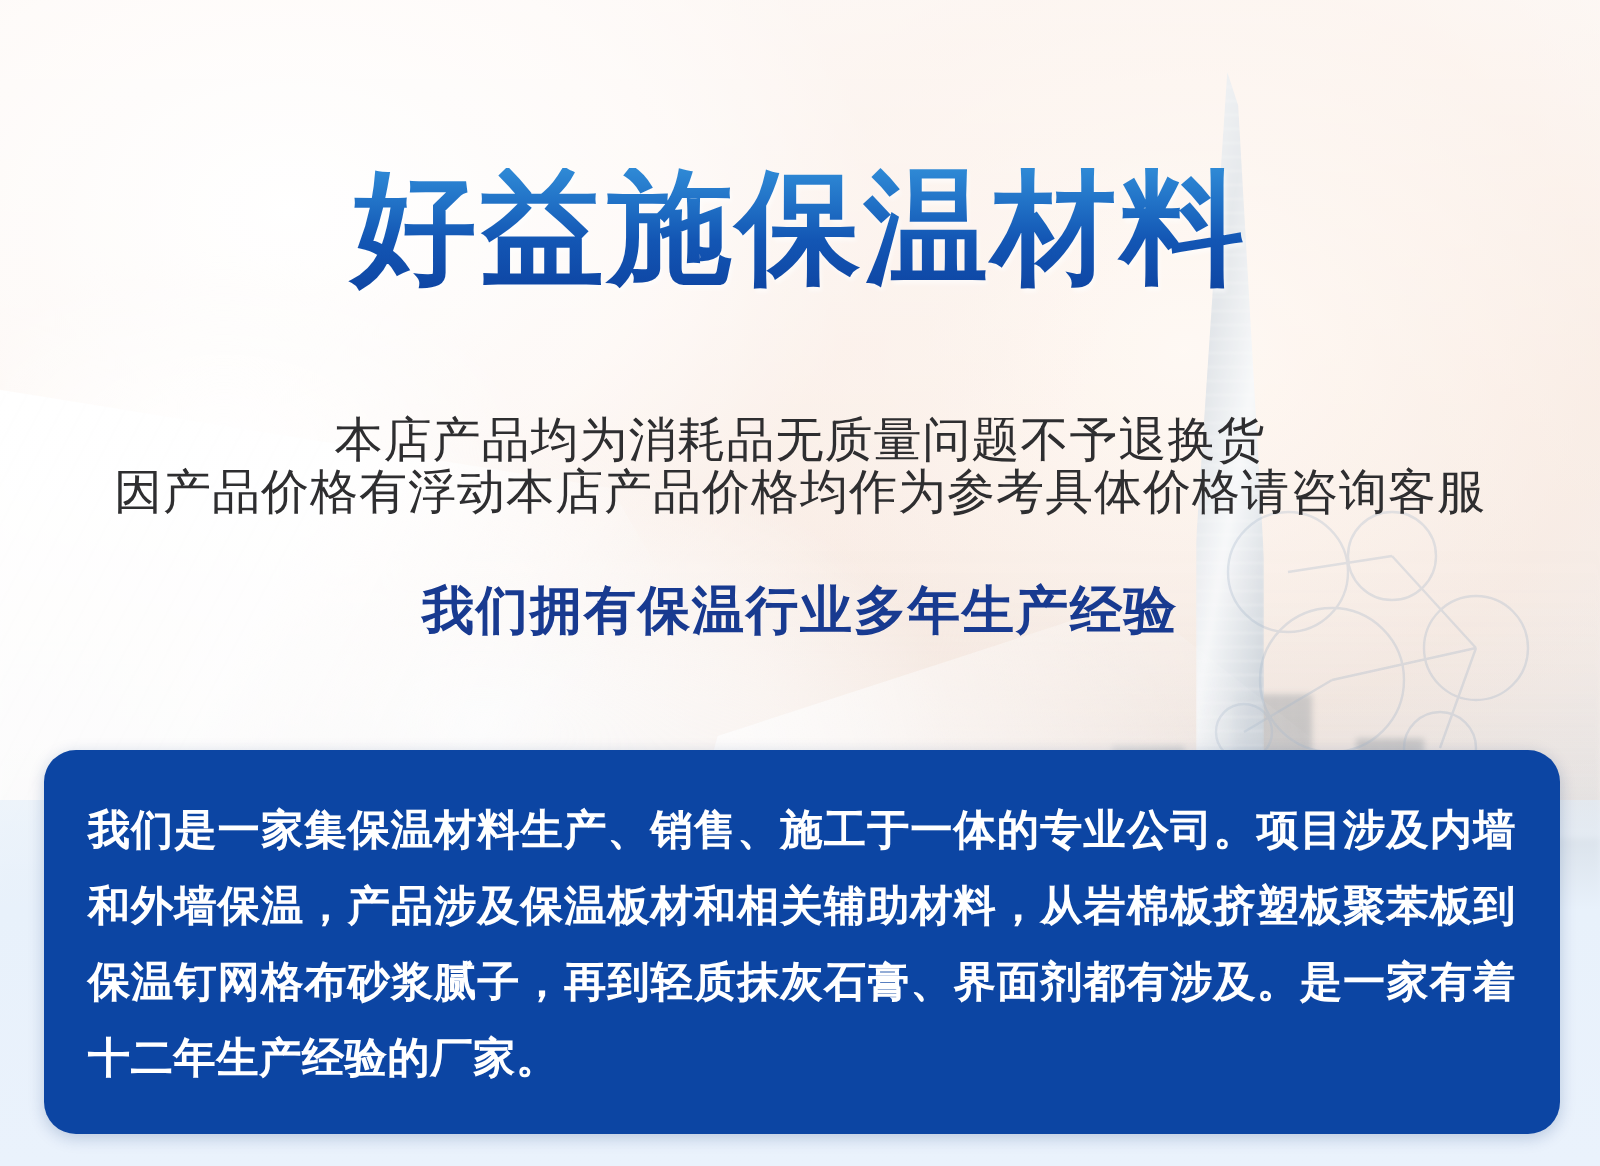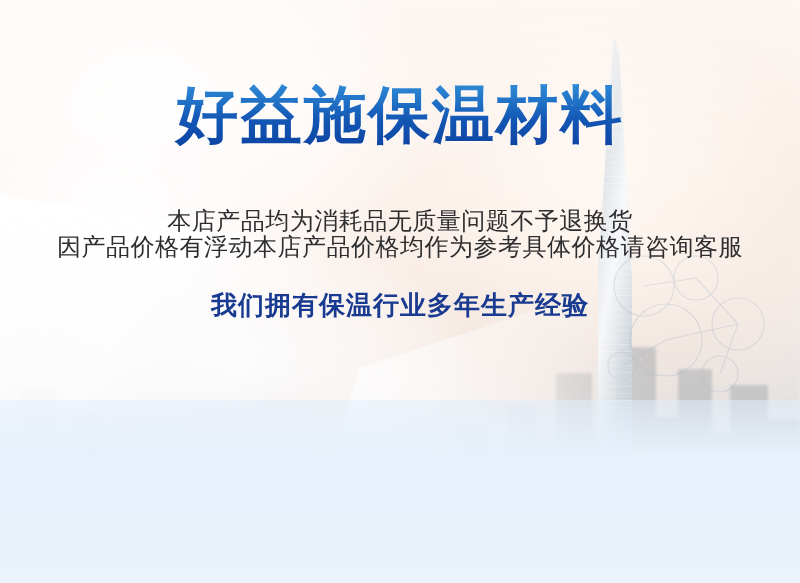--- a/index.html
+++ b/index.html
@@ -218,15 +218,18 @@
   <div class="content">
 
     <div class="title">好益施保温材料</div>
 
     <div class="subline l1">本店产品均为消耗品无质量问题不予退换货</div>
 
     <div class="subline l2">因产品价格有浮动本店产品价格均作为参考具体价格请咨询客服</div>
 
     <div class="tagline">我们拥有保温行业多年生产经验</div>
 
+    <div class="card">
+      <div class="card-text">我们是一家集保温材料生产、销售、施工于一体的专业公司。项目涉及内墙和外墙保温，产品涉及保温板材和相关辅助材料，从岩棉板挤塑板聚苯板到保温钉网格布砂浆腻子，再到轻质抹灰石膏、界面剂都有涉及。是一家有着十二年生产经验的厂家。</div>
+    </div>
 
   </div>
 </div>
 
 </body></html>

